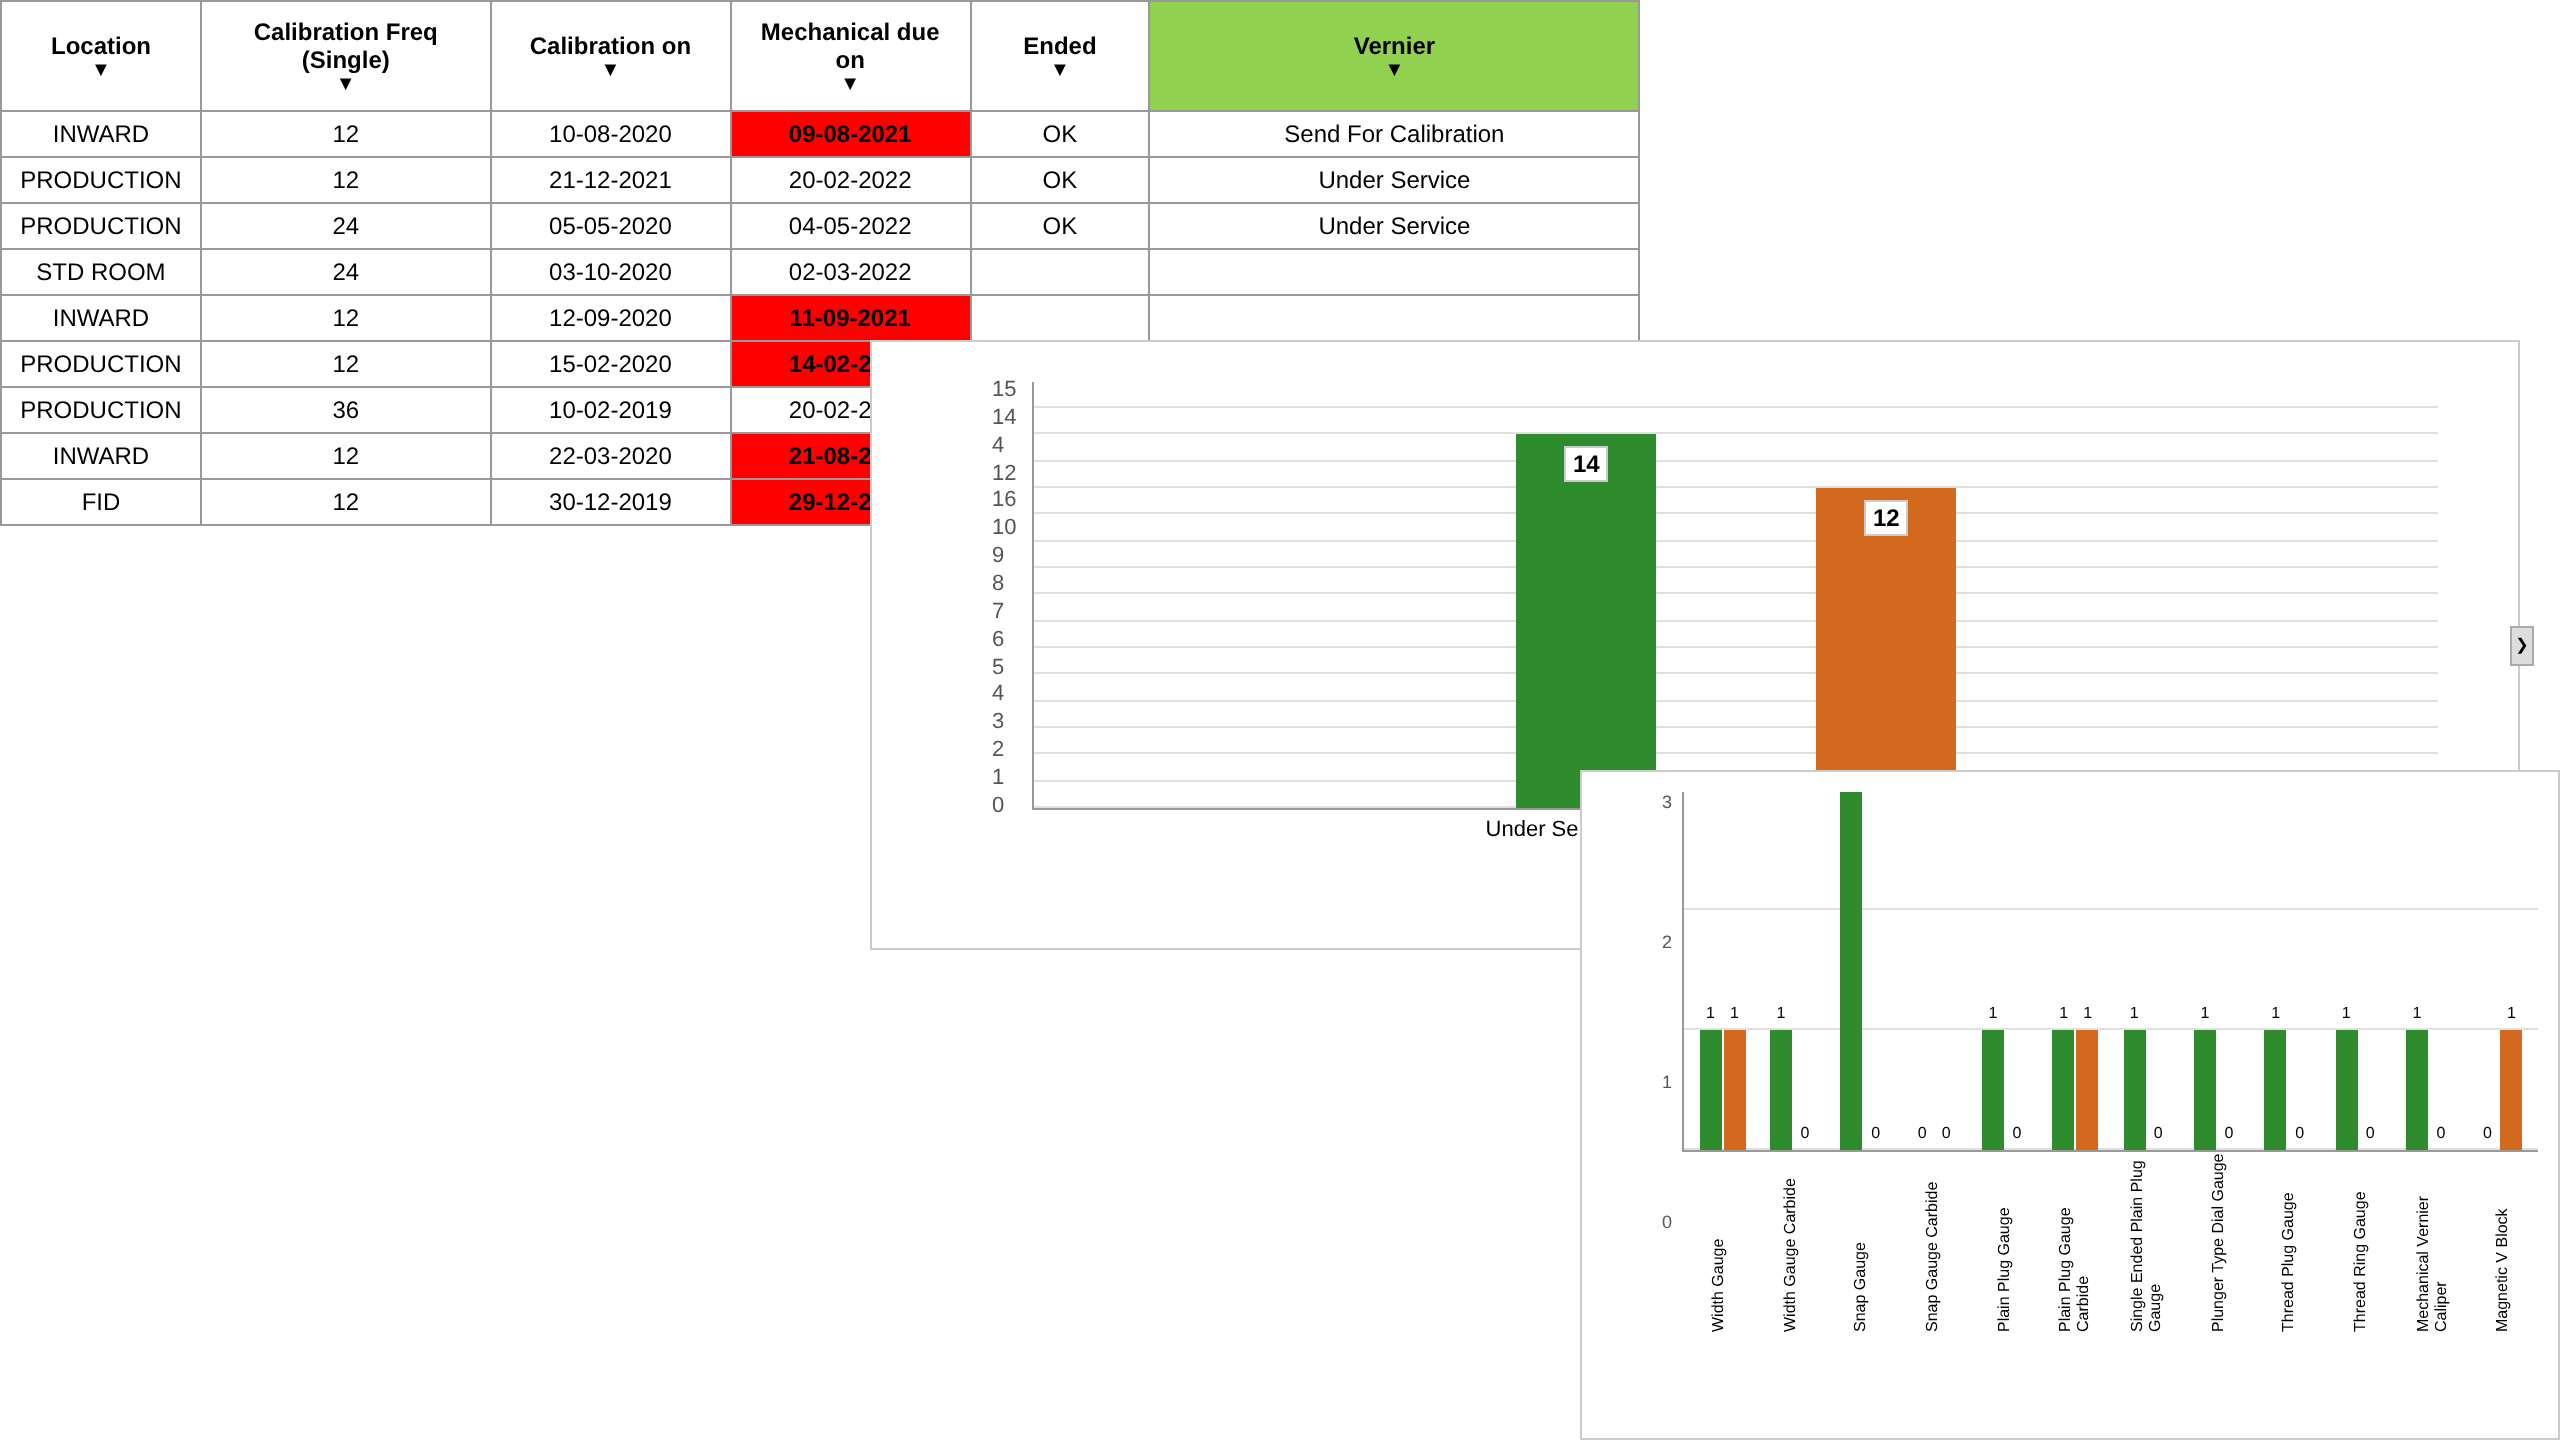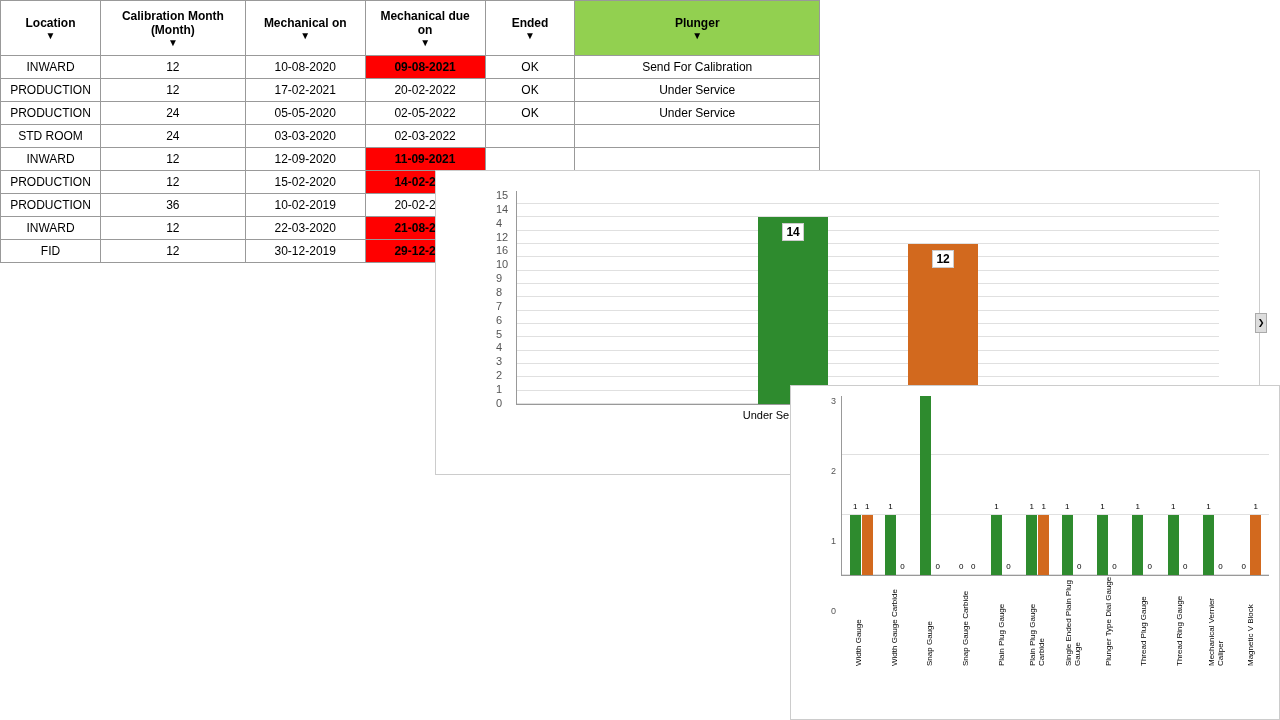--- a/index.html
+++ b/index.html
@@ -209,80 +209,80 @@
   <table class="main-table">
     <thead>
       <tr class="header-row">
         <th class="th-location">
           <div><span>Location</span></div>
           <div class="filter-row">
             <span class="filter-arrow">▼</span>
           </div>
         </th>
         <th class="th-freq">
-          <div><span>Calibration Month (Month)</span></div>
+          <div><span>Calibration Freq (Single)</span></div>
           <div class="filter-row">
             <span class="filter-arrow">▼</span>
           </div>
         </th>
         <th class="th-calibrated">
-          <div><span>Mechanical on</span></div>
+          <div><span>Calibration on</span></div>
           <div class="filter-row">
             <span class="filter-arrow">▼</span>
           </div>
         </th>
         <th class="th-due">
           <div><span>Mechanical due on</span></div>
           <div class="filter-row">
             <span class="filter-arrow">▼</span>
           </div>
         </th>
         <th class="th-remark">
           <div><span>Ended</span></div>
           <div class="filter-row">
             <span class="filter-arrow">▼</span>
           </div>
         </th>
         <th class="th-status cell-green-header">
-          <div><span>Plunger</span></div>
+          <div><span>Vernier</span></div>
           <div class="filter-row">
             <span class="filter-arrow">▼</span>
           </div>
         </th>
       </tr>
     </thead>
     <tbody id="table-body">
     <tr>
           <td>INWARD</td>
           <td>12</td>
           <td>10-08-2020</td>
           <td style="background: rgb(255, 0, 0); color: rgb(0, 0, 0); font-weight: bold;">09-08-2021</td>
           <td>OK</td>
           <td>Send For Calibration</td>
         </tr>
         <tr>
           <td>PRODUCTION</td>
           <td>12</td>
-          <td>17-02-2021</td>
+          <td>21-12-2021</td>
           <td>20-02-2022</td>
           <td>OK</td>
           <td>Under Service</td>
         </tr>
         <tr>
           <td>PRODUCTION</td>
           <td>24</td>
           <td>05-05-2020</td>
-          <td>02-05-2022</td>
+          <td>04-05-2022</td>
           <td>OK</td>
           <td>Under Service</td>
         </tr>
         <tr>
           <td>STD ROOM</td>
           <td>24</td>
-          <td>03-03-2020</td>
+          <td>03-10-2020</td>
           <td>02-03-2022</td>
           <td></td>
           <td></td>
         </tr>
         <tr>
           <td>INWARD</td>
           <td>12</td>
           <td>12-09-2020</td>
           <td style="background: rgb(255, 0, 0); color: rgb(0, 0, 0); font-weight: bold;">11-09-2021</td>
           <td></td>

